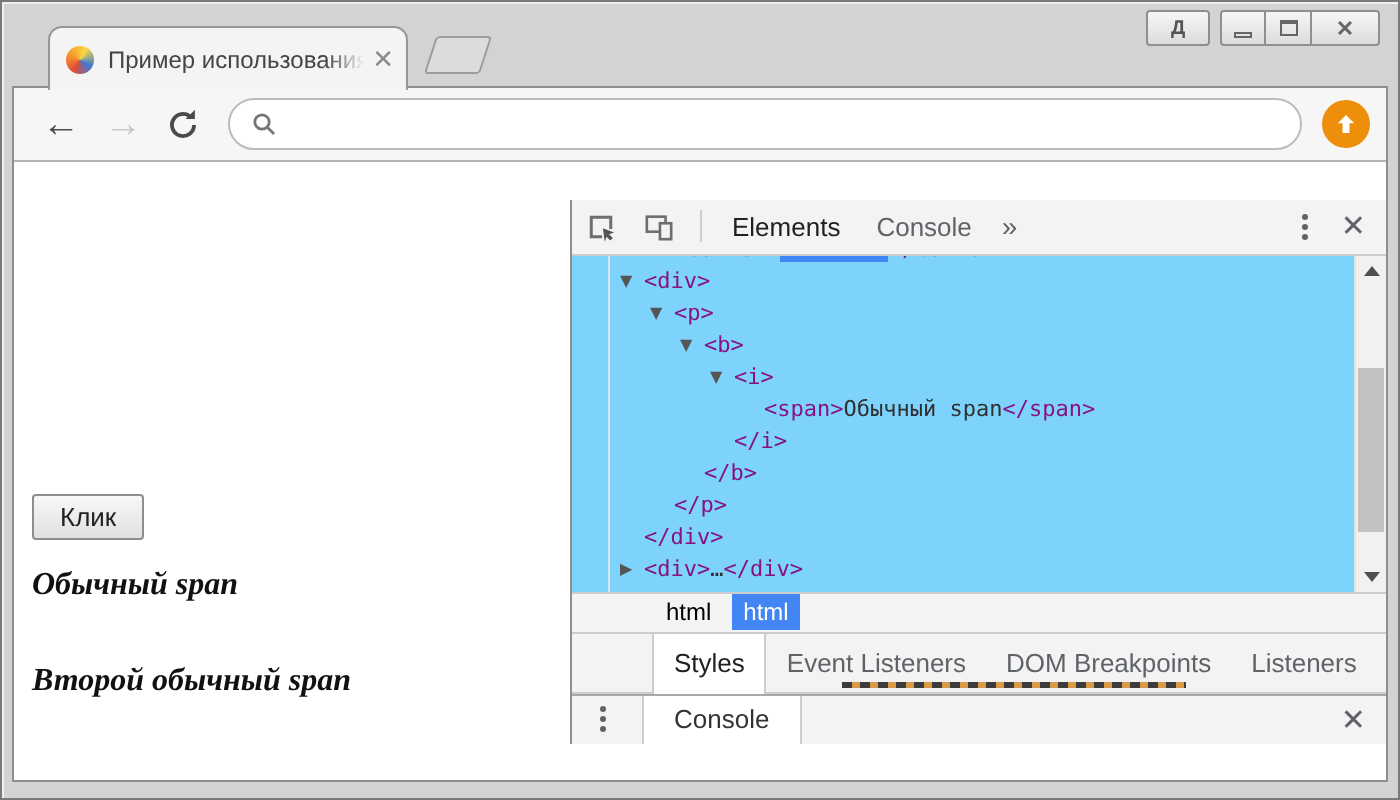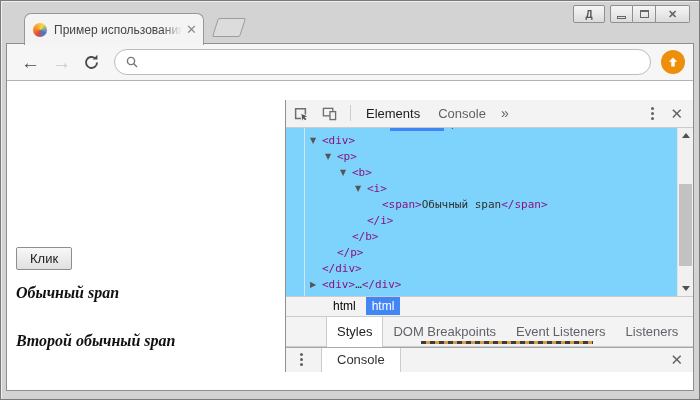--- a/index.html
+++ b/index.html
@@ -247,22 +247,22 @@
           </div>
         </div>
 
         <div class="dt-crumbs">
           <span class="crumb">html</span>
           <span class="crumb selected">html</span>
         </div>
 
         <div class="dt-sidetabs">
           <span class="stab active">Styles</span>
+          <span class="stab">Event Listeners</span>
           <span class="stab">DOM Breakpoints</span>
-          <span class="stab">Event Listeners</span>
           <span class="stab">Listeners</span>
         </div>
 
 
         <div class="dt-gap">
           <div class="dashes"></div>
         </div>
 
         <div class="dt-drawer">
           <span class="drawer-dots">

